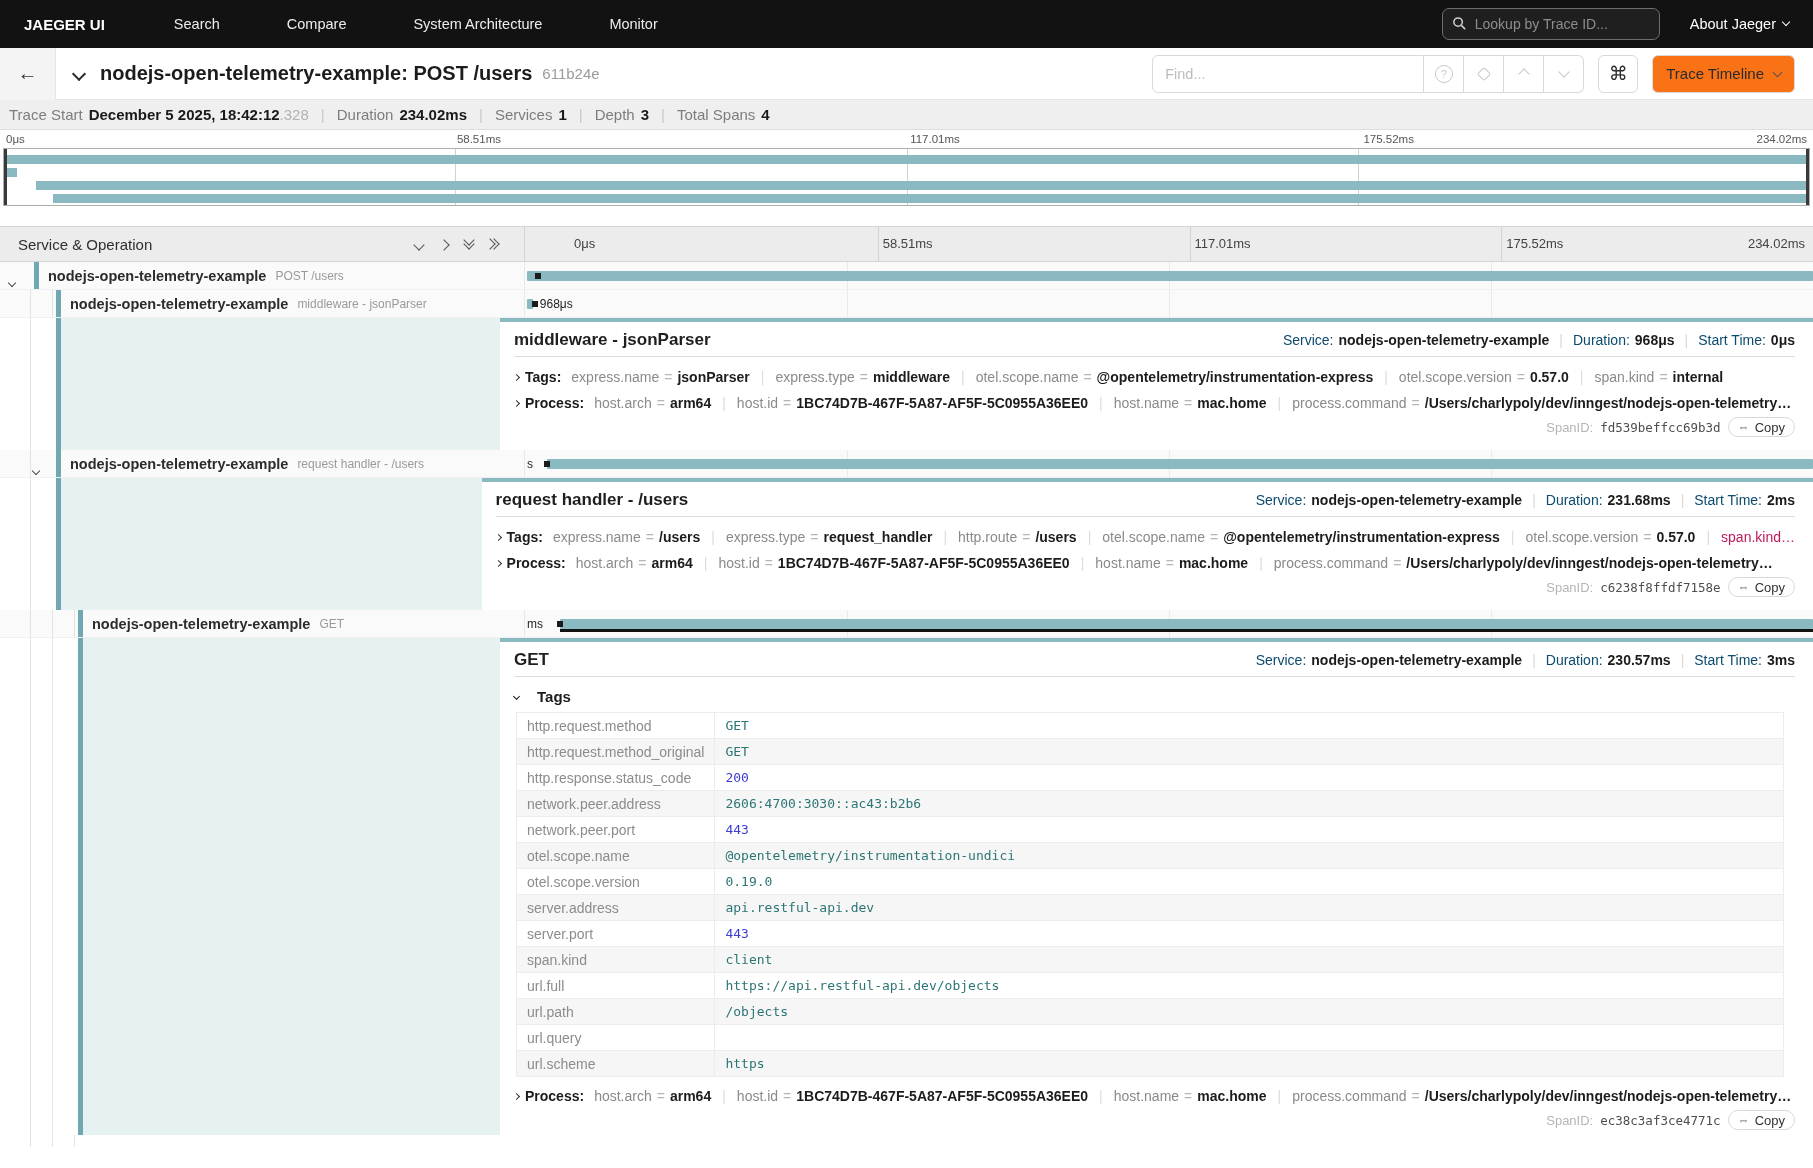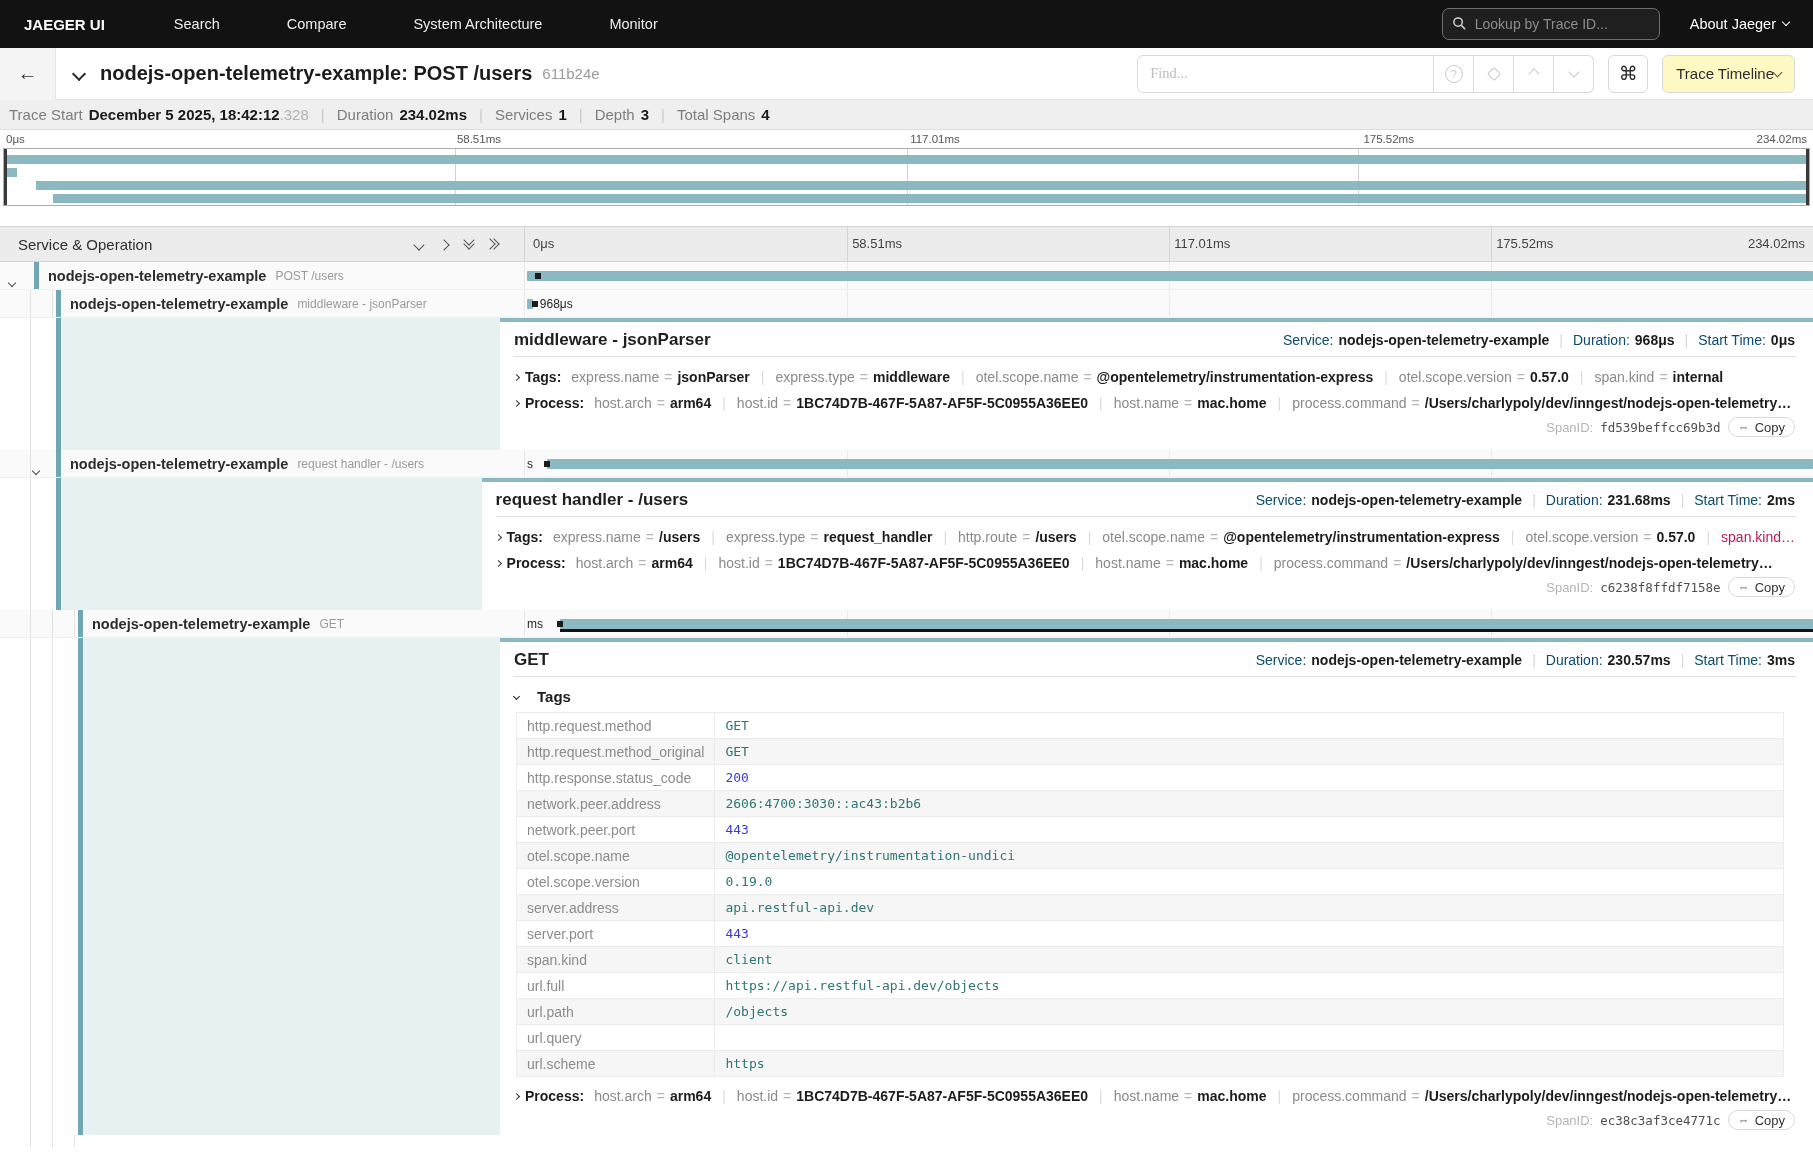--- a/index.html
+++ b/index.html
@@ -30,49 +30,49 @@
 
   
   .thead { height:52px; display:flex; align-items:center; border-bottom:1px solid #e4e4e4; background:#fff; }
   .back-btn { width:56px; height:52px; background:#f4f4f4; border-right:1px solid #e6e6e6; display:flex; align-items:center; justify-content:center; font-size:20px; color:#333; cursor:pointer; }
   .collapser { margin:0 16px 0 18px; color:#2b2b2b; cursor:pointer; }
   .collapser .chv { width:10px; height:10px; border-width:2px; }
   .ttitle { font-size:20px; font-weight:bold; color:#1c1c1c; }
   .thash { font-size:15px; color:#9b9b9b; margin-left:10px; font-weight:normal; }
   .thead-right { margin-left:auto; display:flex; align-items:center; padding-right:18px; gap:14px; }
   .findgroup { display:flex; align-items:stretch; height:38px; }
-  .findgroup input { width:297px; border:1px solid #d9d9d9; border-radius:6px 0 0 6px; padding:0 12px; font-size:14.5px; color:#444; font-family:Liberation Serif, serif; }
+  .findgroup input { width:272px; border:1px solid #d9d9d9; border-radius:6px 0 0 6px; padding:0 12px; font-size:14.5px; color:#444; font-family:Liberation Sans, sans-serif; }
   .findgroup input::placeholder { color:#bdbdbd; }
   .fbtn { width:40px; border:1px solid #d9d9d9; border-left:none; background:#fff; display:flex; align-items:center; justify-content:center; color:#c9c9c9; cursor:pointer; }
   .fbtn:last-child { border-radius:0 6px 6px 0; }
   .qm { width:18px; height:18px; border:1.3px solid #c9c9c9; border-radius:50%; font-size:11px; line-height:16px; text-align:center; color:#c9c9c9; }
   .dia { width:10px; height:10px; border:1.5px solid #c9c9c9; transform:rotate(45deg); border-radius:2px; }
   .sqbtn { width:40px; height:38px; border:1px solid #d9d9d9; border-radius:6px; background:#fff; display:flex; align-items:center; justify-content:center; font-size:19px; color:#2b2b2b; cursor:pointer; }
-  .viewsel { height:38px; border:1px solid #d9d9d9; border-radius:6px; background:#fef9c3; display:flex; align-items:center; gap:0; padding:0 13px; font-size:15px; color:#2b2b2b; cursor:pointer; }
+  .viewsel { height:38px; border:1px solid #d9d9d9; border-radius:6px; background:#f97316; display:flex; align-items:center; gap:10px; padding:0 13px; font-size:15px; color:#2b2b2b; cursor:pointer; }
   .viewsel .chv { width:7px; height:7px; color:#555; margin-top:-3px; }
 
   
   .sumbar { height:30px; background:#efefef; border-bottom:1px solid #ddd; display:flex; align-items:center; padding-left:9px; font-size:15px; }
   .sumbar .lbl { color:#7d7d7d; margin-right:6px; }
   .sumbar .val { color:#1a1a1a; font-weight:bold; }
   .sumbar .frac { color:#b3b3b3; font-weight:normal; }
   .sumbar .sep { color:#c9c9c9; margin:0 12px; }
 
   
   .mm-ticks { height:18px; position:relative; font-size:11.5px; color:#555; }
   .mm-ticks span { position:absolute; top:3px; }
   .mm-canvas { height:58px; margin:0 3px; border:1px solid #adadad; position:relative; background:#fff; }
   .mm-canvas .edge { position:absolute; top:0; bottom:0; width:3px; background:#3a3a3a; }
   .mm-canvas .gline { position:absolute; top:0; bottom:0; width:1px; background:#d2d2d2; }
   .mmbar { position:absolute; height:9px; background:#8ab9c1; }
 
   .spacer { height:20px; }
 
   
-  .tl-head { height:36px; background:#ececec; border-top:1px solid #d4d4d4; border-bottom:1px solid #d4d4d4; display:flex; }
+  .tl-head { height:36px; background:#ececec; border-top:1px solid #d4d4d4; border-bottom:1px solid #d4d4d4; display:flex;gap:41px; }
   .tl-head .namecol { width:525px; display:flex; align-items:center; padding:0 26px 0 18px; border-right:1px solid #d4d4d4; }
   .tl-head .namecol .hdr { font-size:15px; color:#2f2f2f; font-weight:500; }
   .tl-icons { margin-left:auto; display:flex; align-items:center; gap:17px; color:#555; }
   .tl-icons > span { cursor:pointer; }
   .tickarea { flex:1; position:relative; font-size:13px; color:#434343; }
   .tickarea .tk { position:absolute; top:9px; }
   .vline { position:absolute; top:0; bottom:0; width:1px; background:#d4d4d4; }
   .srow { height:28px; display:flex; background:#fafafa; border-bottom:1px solid #f0f0f0; }
   .srow .namecell { width:525px; position:relative; display:flex; align-items:center; border-right:1px solid #e8e8e8; overflow:hidden; }
   .srow .tlcell { flex:1; position:relative; overflow:hidden; }

